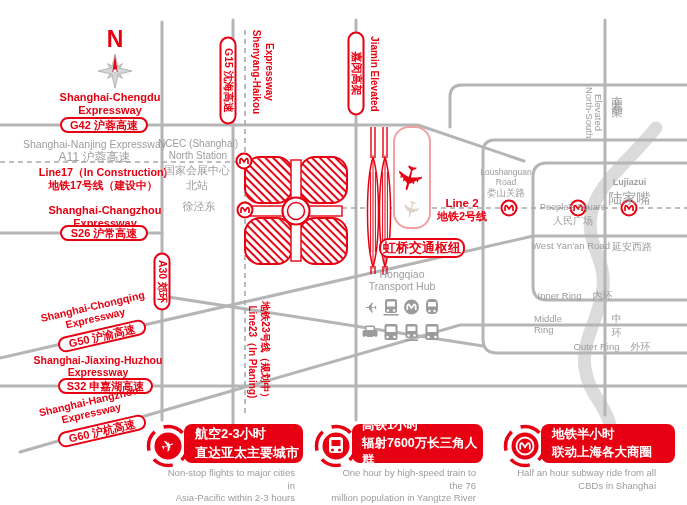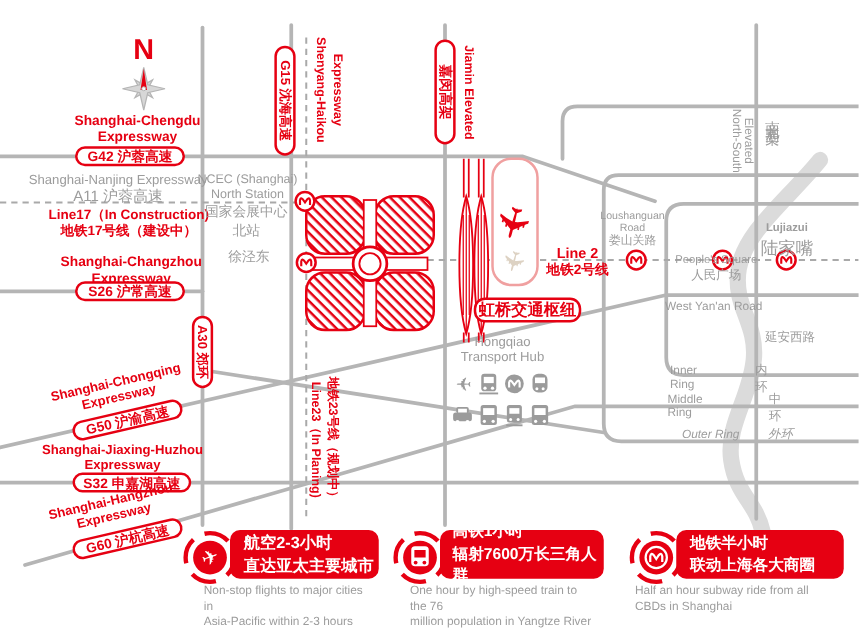--- a/index.html
+++ b/index.html
@@ -9,25 +9,25 @@
   .lbl{position:absolute;text-align:center;line-height:1.18;}
   .lbl span{display:block;}
   .red{color:#e60012;font-weight:bold;}
   .gray{color:#9c9c9c;}
   .badge{position:absolute;box-sizing:border-box;background:#fff;border:2px solid #e60012;
          border-radius:9px;color:#e60012;font-weight:bold;display:flex;align-items:center;
          justify-content:center;white-space:nowrap;}
   .rot90{transform:rotate(90deg);}
   .rotm13{transform:rotate(-13deg);}
   .vert-cjk{position:absolute;writing-mode:vertical-rl;color:#9c9c9c;letter-spacing:3px;}
-  .flexlbl{position:absolute;display:flex;justify-content:center;gap:23px;align-items:baseline;}
+  .flexlbl{position:absolute;display:flex;justify-content:center;gap:11px;align-items:baseline;}
   .plane{position:absolute;line-height:1;}
   .lrect{position:absolute;background:#e60012;border-radius:8px;color:#fff;font-weight:bold;
          display:flex;flex-direction:column;justify-content:center;line-height:1.4;box-sizing:border-box;}
-  .lcap{position:absolute;text-align:left;color:#9c9c9c;line-height:1.32;}
+  .lcap{position:absolute;text-align:right;color:#9c9c9c;line-height:1.32;}
   .lcap span{display:block;}
   .nowrap{white-space:nowrap;}
 </style>
 </head>
 <body>
 
 <div id="stage">
 
   <svg id="maplayer" viewBox="0 0 687 505">
     <defs>
@@ -265,30 +265,30 @@
   <div class="lbl gray" style="left:534px;top:176px;width:78px;line-height:1.4;">
     <span style="font-size:9px;margin-top:25px;">People's Square</span>
     <span style="font-size:10px;">人民广场</span>
   </div>
   <div class="lbl gray" style="left:601px;top:176px;width:57px;line-height:1.4;">
     <span style="font-size:9px;font-weight:bold;">Lujiazui</span>
     <span style="font-size:14px;">陆家嘴</span>
   </div>
 
   <div class="lbl gray nowrap" style="left:527px;top:240px;width:88px;font-size:9.5px;">West Yan'an Road</div>
-  <div class="lbl gray nowrap" style="left:609px;top:241px;width:46px;font-size:10px;margin-top:24px;">延安西路</div>
+  <div class="lbl gray nowrap" style="left:609px;top:241px;width:46px;font-size:10px;">延安西路</div>
   <div class="flexlbl gray" style="left:536px;top:289px;width:78px;">
     <span style="font-size:9.5px;">Inner Ring</span>
     <span style="font-size:10px;text-align:right;">内环</span>
   </div>
   <div class="flexlbl gray" style="left:534px;top:312px;width:92px;">
     <span style="font-size:9.5px;">Middle Ring</span>
     <span style="font-size:10px;margin-left:30px;">中环</span>
   </div>
-  <div class="flexlbl gray" style="left:544px;top:340px;width:92px;font-style:italic;">
+  <div class="flexlbl gray" style="left:566px;top:340px;width:92px;">
     <span style="font-size:9.5px;">Outer Ring</span>
     <span style="font-size:10px;">外环</span>
   </div>
 
   <div class="lbl red" style="left:430px;top:196px;width:64px;line-height:1.25;">
     <span style="font-size:11.5px;">Line 2</span>
     <span style="font-size:11px;">地铁2号线</span>
   </div>
 
   <div class="badge" style="left:359px;top:238px;width:86px;height:20px;font-size:13px;border-width:2.5px;margin-left:20px;">虹桥交通枢纽</div>

